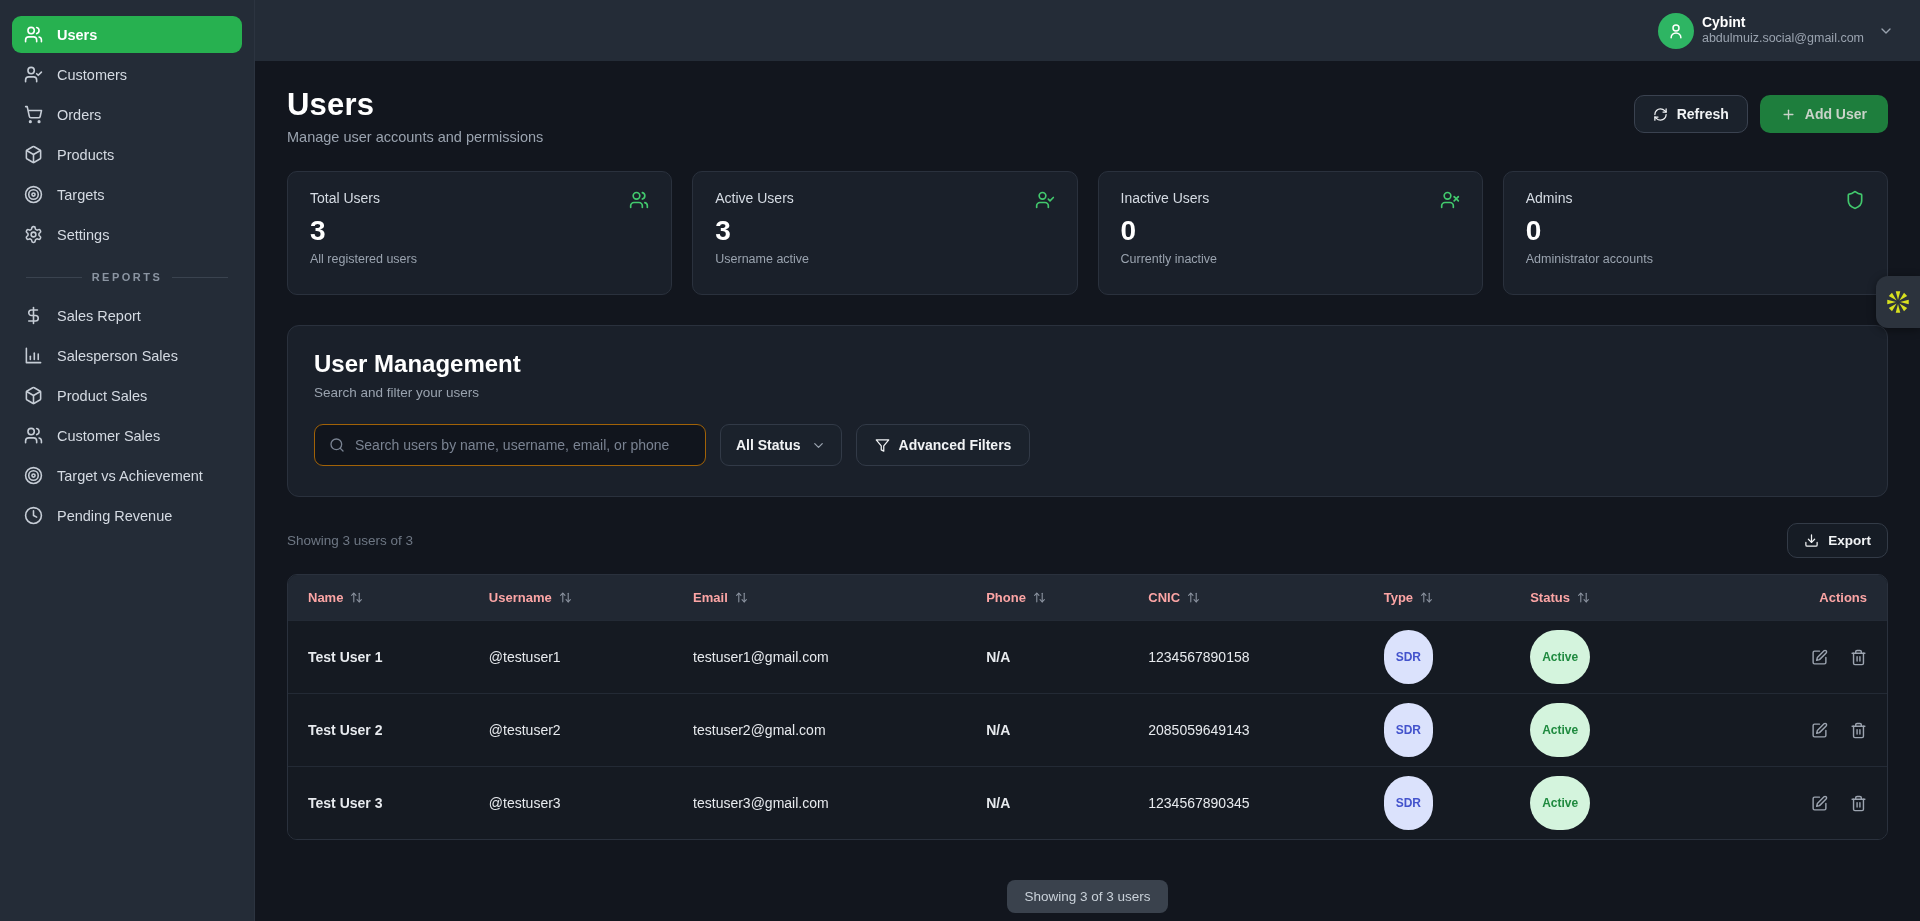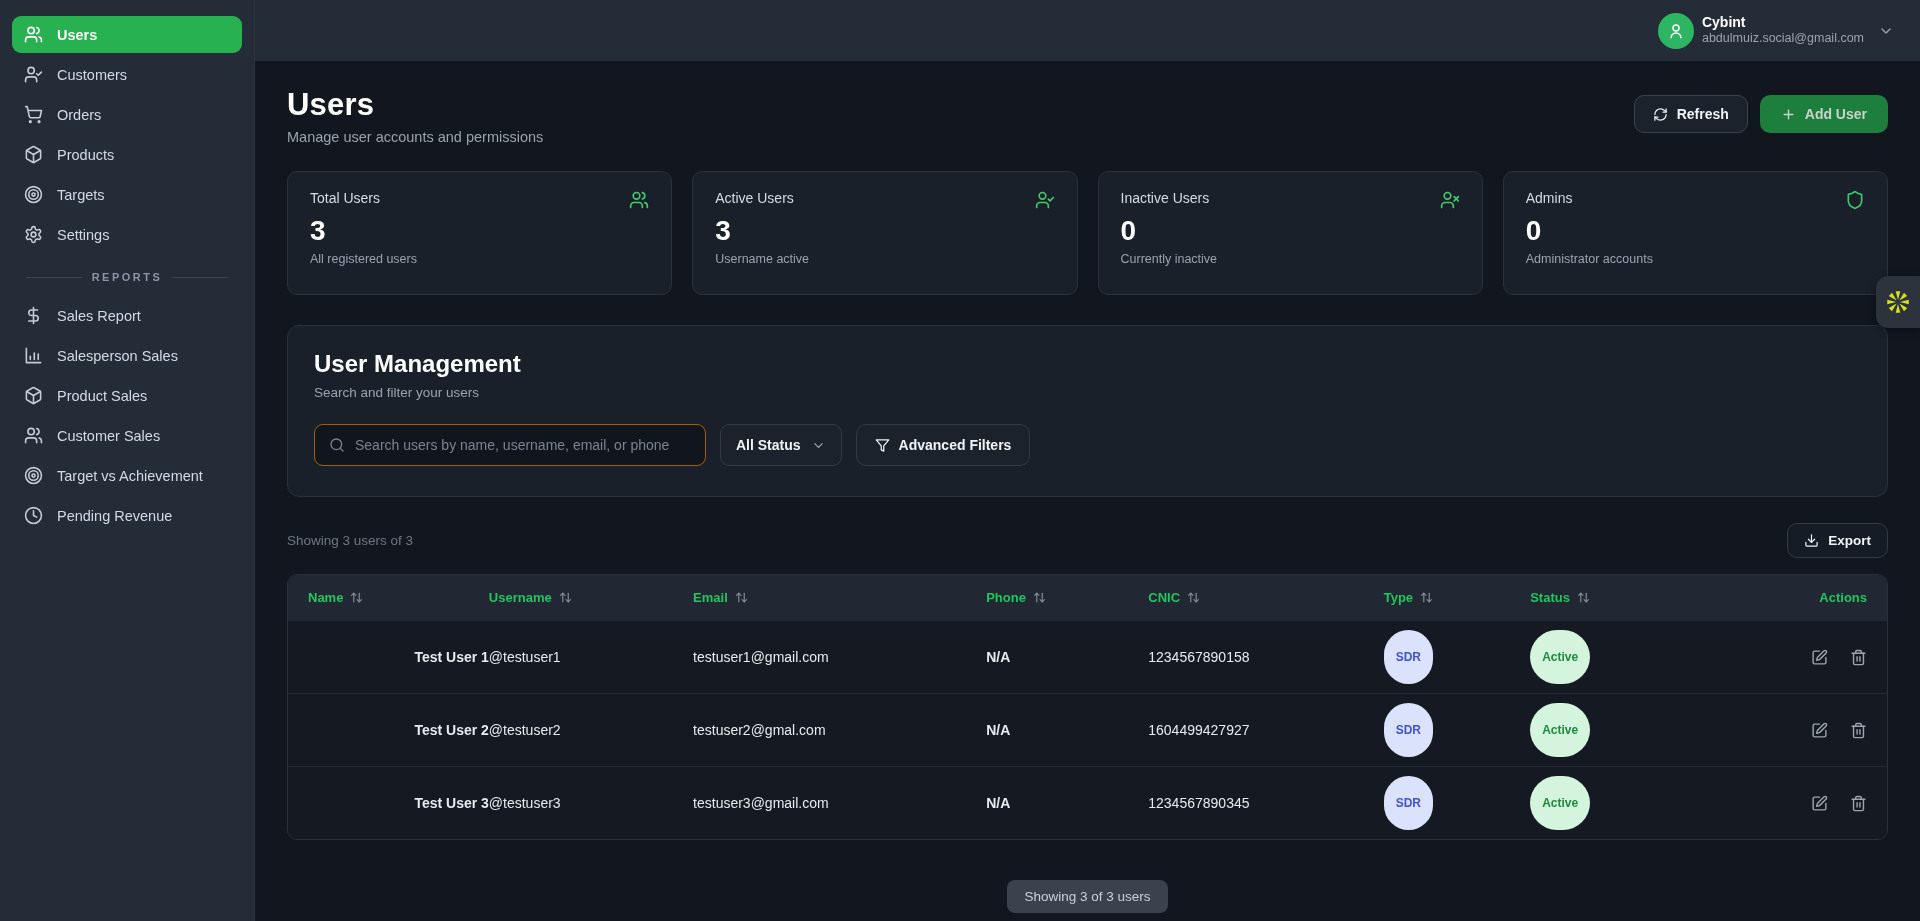--- a/index.html
+++ b/index.html
@@ -64,26 +64,26 @@
   .btn-filters { background:#1b222c; border-color:#323a47; color:#f1f3f5; padding:0 18px; height:42px; }
 
   
   .list-toolbar { display:flex; justify-content:space-between; align-items:center; margin-top:26px; }
   .showing-text { font-size:13.5px; color:#6e7784; }
   .btn-export { background:#161c25; border-color:#333b47; color:#f1f3f5; padding:9px 16px; font-size:13.5px; }
 
   
   .table { margin-top:16px; border:1px solid #2a313d; border-radius:10px; overflow:hidden; background:#151a22; }
   .trow { display:grid; grid-template-columns:11.6% 13.1% 18.8% 10.4% 15.1% 9.4% 14.4% 1fr; align-items:center; padding:0 20px; }
-  .thead { background:#212833; height:45px; color:#22c55e; font-size:13px; font-weight:bold; }
+  .thead { background:#212833; height:45px; color:#fca5a5; font-size:13px; font-weight:bold; }
   .th { display:flex; align-items:center; gap:7px; cursor:pointer; }
   .th.actions { justify-content:flex-end; cursor:default; }
   .sort-ic { color:#8b93a0; }
   .tbody-row { height:73px; border-top:1px solid #232a35; background:#151a22; font-size:14px; }
-  .cell-name { font-weight:bold; color:#fff;text-align:right; }
+  .cell-name { font-weight:bold; color:#fff; }
   .cell { color:#e7eaee; }
   .cell-phone { font-weight:bold; }
   .pill { display:inline-flex; align-items:center; justify-content:center; font-size:12px; font-weight:bold; border-radius:999px; padding:20px 12px; }
   .pill-type { background:#dbe2fc; color:#4353cc; }
   .pill-status { background:#d4f4dd; color:#1f8a3f; }
   .cell-actions { display:flex; justify-content:flex-end; gap:22px; color:#9ca4b0; }
   .action-ic { cursor:pointer; display:flex; }
 
   
   .list-footer { display:flex; justify-content:center; margin-top:40px; }
@@ -465,21 +465,21 @@
                 </svg>
               </span>
           </div>
         </div>
 
         <div class="trow tbody-row">
           <div class="cell cell-name">Test User 2</div>
           <div class="cell">@testuser2</div>
           <div class="cell">testuser2@gmal.com</div>
           <div class="cell cell-phone">N/A</div>
-          <div class="cell">1604499427927</div>
+          <div class="cell">2085059649143</div>
           <div class="cell"><span class="pill pill-type">SDR</span></div>
           <div class="cell"><span class="pill pill-status">Active</span></div>
           <div class="cell-actions">
             <span class="action-ic">
                 <svg width="17" height="17" viewBox="0 0 24 24" fill="none" stroke="currentColor" stroke-width="2" stroke-linecap="round" stroke-linejoin="round">
                   <path d="M12 3H5a2 2 0 0 0-2 2v14a2 2 0 0 0 2 2h14a2 2 0 0 0 2-2v-7"></path>
                   <path d="M18.375 2.625a2.121 2.121 0 1 1 3 3L12 15l-4 1 1-4Z"></path>
                 </svg>
               </span>
             <span class="action-ic">

